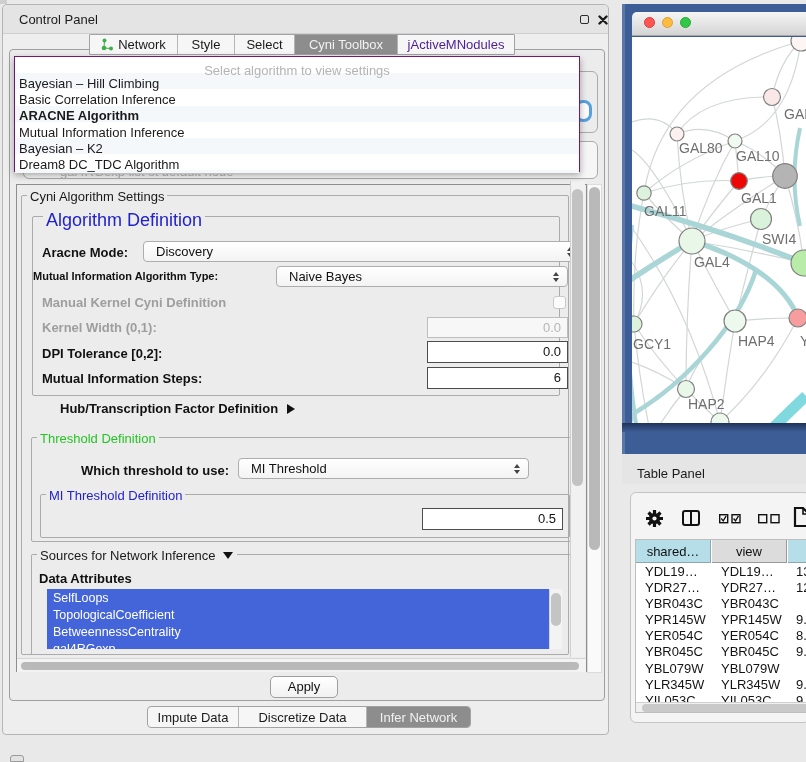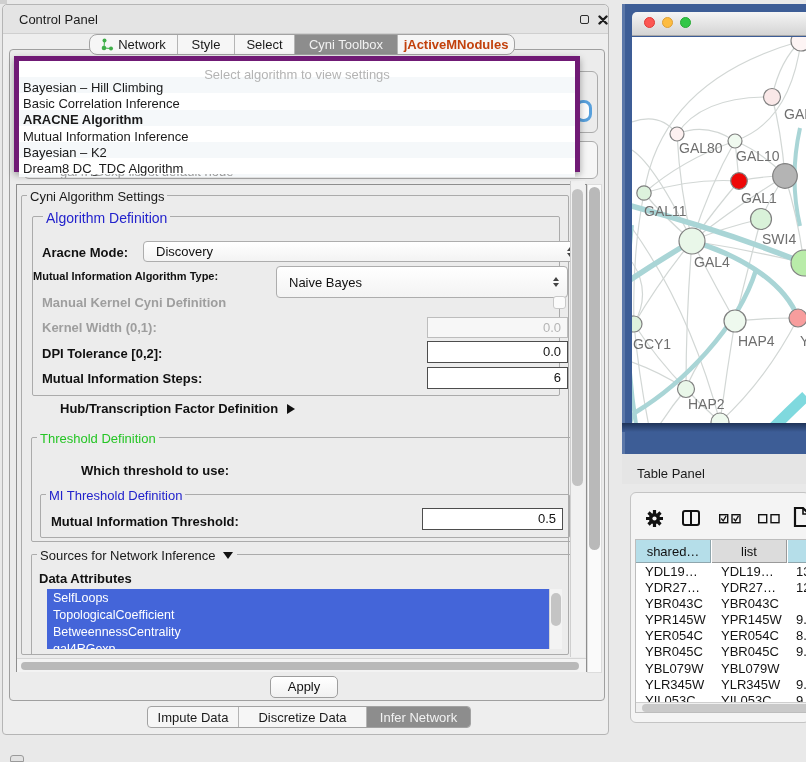--- a/index.html
+++ b/index.html
@@ -27,55 +27,55 @@
 
   <div class="abs" style="left:0;top:0;width:605px;height:29px;background:#e4e4e4;border-bottom:1px solid #cfcfcf;border-radius:5px 5px 0 0;"></div>
   <div class="abs" style="left:16px;top:7px;font-size:13px;color:#1b1b1b;">Control Panel</div>
   <div class="abs" style="left:577px;top:10px;width:9px;height:9px;border:1.6px solid #2c2c2c;border-radius:2px;"></div>
   <svg class="abs" style="left:595px;top:10px;" width="10" height="10" viewBox="0 0 10 10">
         <path d="M1.5 1.5 L8.5 8.5 M8.5 1.5 L1.5 8.5" stroke="#1c1c1c" stroke-width="2.4" stroke-linecap="round"></path>
       </svg>
 
   <div class="abs" style="left:6px;top:44px;width:596px;height:652px;background:#ececec;border:1px solid #9f9f9f;border-radius:4px;"></div>
 
-  <div class="abs" style="left:86px;top:29px;height:21px;display:flex;border:1px solid #a2a2a2;border-radius:8px;overflow:hidden;background:#f6f6f6;">
+  <div class="abs" style="left:86px;top:29px;height:21px;display:flex;border:1px solid #a2a2a2;border-radius:1px;overflow:hidden;background:#f6f6f6;">
     <div style="width:88px;display:flex;align-items:center;justify-content:center;font-size:13px;color:#1a1a1a;border-right:1px solid #b5b5b5;">
       <svg width="13" height="13" viewBox="0 0 13 13" style="margin-right:4px;">
             <circle cx="3.5" cy="2.5" r="2" fill="#3fae49"></circle>
             <circle cx="3" cy="10" r="2.3" fill="#3fae49"></circle>
             <circle cx="10" cy="10.5" r="2" fill="#3fae49"></circle>
             <path d="M3.5 2.5 L3 10 L10 10.5" stroke="#3fae49" stroke-width="1" fill="none"></path>
           </svg>
       Network</div>
     <div style="width:57px;display:flex;align-items:center;justify-content:center;font-size:13px;color:#1a1a1a;border-right:1px solid #b5b5b5;">Style</div>
     <div style="width:60px;display:flex;align-items:center;justify-content:center;font-size:13px;color:#1a1a1a;border-right:1px solid #b5b5b5;">Select</div>
     <div style="width:103px;display:flex;align-items:center;justify-content:center;font-size:13px;color:#f2f2f2;background:#8d8d8d;border-right:1px solid #b5b5b5;">Cyni Toolbox</div>
-    <div style="width:116px;display:flex;align-items:center;justify-content:center;font-size:13px;color:#c2410c;font-weight:bold;">jActiveMNodules</div>
+    <div style="width:116px;display:flex;align-items:center;justify-content:center;font-size:13px;color:#4c1d95;">jActiveMNodules</div>
   </div>
 
   <div class="abs" style="left:400px;top:66px;width:195px;height:62px;border:1px solid #ababab;border-radius:6px;"></div>
   <div class="abs" style="left:572px;top:95px;width:17px;height:22px;border:3px solid #58a0dc;border-radius:8px;background:#fdfdfd;"></div>
   <div class="abs" style="left:20px;top:136px;width:575px;height:38px;border:1px solid #ababab;border-radius:6px;background:#f6f6f6;"></div>
 
   <div class="abs" style="left:13px;top:179px;width:571px;height:488px;background:#ececec;border:1px solid #8e8e8e;"></div>
 
   <div class="abs" style="left:18px;top:190px;width:548px;height:460px;border:1px solid #ababab;border-radius:2px;"></div>
   <div class="abs" style="left:24px;top:184px;background:#ececec;padding:0 3px;font-size:13px;color:#1a1a1a;">Cyni Algorithm Settings</div>
 
   <div class="abs" style="left:29px;top:211px;width:528px;height:180px;border:1px solid #ababab;border-radius:2px;"></div>
-  <div class="abs" style="left:40px;top:205px;background:#ececec;padding:0 3px;font-size:14px;color:#2222cc;">Algorithm Definition</div>
+  <div class="abs" style="left:40px;top:205px;background:#ececec;padding:0 3px;font-size:18px;color:#2222cc;">Algorithm Definition</div>
 
   <div class="abs b" style="left:39px;top:240px;font-size:13px;color:#111;">Aracne Mode:</div>
   <div class="abs combo" style="left:126px;top:236px;width:439px;height:21px;margin-left:14px;">
     <span style="padding-left:12px;">Discovery</span>
         <span class="arr"></span>
       </div>
 
   <div class="abs b" style="left:30px;top:265px;font-size:11px;color:#111;">Mutual Information Algorithm Type:</div>
-  <div class="abs combo" style="left:273px;top:261px;width:292px;height:32px;">
+  <div class="abs combo" style="left:273px;top:261px;width:292px;height:21px;">
     <span style="padding-left:12px;">Naive Bayes</span>
         <span class="arr"></span>
       </div>
 
   <div class="abs b" style="left:39px;top:290px;font-size:13px;color:#9e9e9e;">Manual Kernel Cyni Definition</div>
   <div class="abs" style="left:550px;top:291px;width:13px;height:13px;background:#fbfbfb;border:1px solid #c9c9c9;border-radius:3px;"></div>
 
   <div class="abs b" style="left:39px;top:315px;font-size:13px;color:#9e9e9e;">Kernel Width (0,1):</div>
   <div class="abs" style="left:424px;top:312px;width:141px;height:21px;background:#f7f7f7;border:1px solid #bdbdbd;font-size:13px;color:#b5b5b5;text-align:right;line-height:19px;padding-right:6px;">0.0</div>
 
@@ -87,25 +87,28 @@
 
   <div class="abs b" style="left:57px;top:396px;font-size:13px;color:#111;">Hub/Transcription Factor Definition
     <svg width="10" height="12" viewBox="0 0 10 12" style="margin-left:4px;vertical-align:-2px;">
           <path d="M1 1 L9 6 L1 11 Z" fill="#111"></path>
         </svg></div>
 
   <div class="abs" style="left:28px;top:432px;width:545px;height:105px;border:1px solid #ababab;border-radius:2px;"></div>
   <div class="abs" style="left:34px;top:426px;background:#ececec;padding:0 3px;font-size:13px;color:#25c525;">Threshold Definition</div>
 
   <div class="abs b" style="left:78px;top:458px;font-size:13px;color:#111;">Which threshold to use:</div>
+  <div class="abs combo" style="left:235px;top:453px;width:291px;height:21px;">
+    <span style="padding-left:12px;">MI Threshold</span>
+        <span class="arr"></span>
+      </div>
 
   <div class="abs" style="left:37px;top:489px;width:530px;height:44px;border:1px solid #ababab;border-radius:2px;"></div>
   <div class="abs" style="left:43px;top:483px;background:#ececec;padding:0 3px;font-size:13px;color:#2222cc;">MI Threshold Definition</div>
 
-  <div class="abs b" style="left:48px;top:509px;font-size:13px;color:#111;">Mutual Information Threshold:</div>
   <div class="abs" style="left:419px;top:503px;width:141px;height:22px;background:#fff;border:1px solid #4d4d4d;font-size:13px;color:#111;text-align:right;line-height:20px;padding-right:6px;">0.5</div>
 
   <div class="abs" style="left:28px;top:549px;width:545px;height:101px;border:1px solid #ababab;border-top:1px solid #ababab;border-bottom:none;border-radius:2px 2px 0 0;"></div>
   <div class="abs" style="left:34px;top:543px;background:#ececec;padding:0 3px;font-size:13px;color:#1a1a1a;">Sources for Network Inference
     <svg width="12" height="9" viewBox="0 0 12 9" style="margin-left:3px;vertical-align:0px;">
           <path d="M1 1 L11 1 L6 8 Z" fill="#111"></path>
         </svg></div>
   <div class="abs b" style="left:36px;top:566px;font-size:13px;color:#111;">Data Attributes</div>
 
   <div class="abs" style="left:44px;top:584px;width:515px;height:60px;background:#fff;overflow:hidden;">
@@ -126,21 +129,21 @@
 
   <div class="abs" style="left:267px;top:671px;width:68px;height:22px;background:linear-gradient(#ffffff,#f1f1f1);border:1px solid #9e9e9e;border-radius:5px;font-size:13px;color:#111;text-align:center;line-height:20px;">Apply</div>
 
   <div class="abs" style="left:144px;top:701px;height:22px;display:flex;border:1px solid #a2a2a2;border-radius:4px;overflow:hidden;background:#f6f6f6;">
     <div style="width:91px;display:flex;align-items:center;justify-content:center;font-size:13px;color:#1a1a1a;border-right:1px solid #b5b5b5;">Impute Data</div>
     <div style="width:128px;display:flex;align-items:center;justify-content:center;font-size:13px;color:#1a1a1a;border-right:1px solid #b5b5b5;">Discretize Data</div>
     <div style="width:103px;display:flex;align-items:center;justify-content:center;font-size:13px;color:#f2f2f2;background:#8d8d8d;">Infer Network</div>
   </div>
 </div>
 
-<div class="abs" style="left:14px;top:56px;width:566px;height:116px;background:#ffffff;border:5px solid #701a75;box-shadow:0 3px 7px rgba(0,0,0,0.35);">
+<div class="abs" style="left:14px;top:56px;width:566px;height:116px;background:#ffffff;border:1px solid #701a75;box-shadow:0 3px 7px rgba(0,0,0,0.35);">
   <div style="position:absolute;left:0;top:0;width:100%;height:116px;background:repeating-linear-gradient(#ffffff 0px,#ffffff 16.2px,#f5f8fa 16.2px,#f5f8fa 32.4px);"></div>
   <div style="position:absolute;left:0;top:6px;width:100%;text-align:center;font-size:13px;color:#b4b4b4;">Select algorithm to view settings</div>
   <div style="position:absolute;left:4px;top:19px;font-size:13px;color:#1a1a1a;line-height:16.2px;">Bayesian – Hill Climbing<br>Basic Correlation Inference<br><span class="b">ARACNE Algorithm</span><br>Mutual Information Inference<br>Bayesian – K2<br>Dream8 DC_TDC Algorithm</div>
 </div>
 
 <div class="abs" style="left:60px;top:174px;width:330px;height:4px;overflow:hidden;">
   <div style="position:absolute;left:0;top:-10px;font-size:13px;color:#9a9a9a;">gal4RGexp list st default node</div>
 </div>
 
 <div class="abs" style="left:10px;top:755px;width:14px;height:7px;background:#e2e2e2;border:1px solid #9a9a9a;border-radius:3px 3px 0 0;"></div>
@@ -267,21 +270,21 @@
     <rect x="0.7" y="0.7" width="8" height="8" fill="none" stroke="#111" stroke-width="1.4"></rect>
     <rect x="13" y="0.7" width="8" height="8" fill="none" stroke="#111" stroke-width="1.4"></rect>
   </svg>
   <svg class="abs" style="left:162px;top:13px;" width="18" height="22" viewBox="0 0 18 22">
     <path d="M2 2 H10 L16 8 V20 H2 Z" fill="none" stroke="#111" stroke-width="2.2"></path>
     <path d="M10 2 V8 H16" fill="none" stroke="#111" stroke-width="1.6"></path>
   </svg>
 
   <div class="abs" style="left:4px;top:46px;width:172px;height:174px;background:#ffffff;border:1px solid #bdbdbd;overflow:hidden;">
     <div style="position:absolute;left:0;top:0;width:75px;height:23px;background:#b5dee9;border-right:1px solid #8fa6ad;border-bottom:1px solid #8fa6ad;font-size:13px;color:#111;text-align:center;line-height:23px;">shared…</div>
-    <div style="position:absolute;left:76px;top:0;width:75px;height:23px;background:#dcdcdc;border-right:1px solid #9a9a9a;border-bottom:1px solid #9a9a9a;font-size:13px;color:#111;text-align:center;line-height:23px;">list</div>
+    <div style="position:absolute;left:76px;top:0;width:75px;height:23px;background:#dcdcdc;border-right:1px solid #9a9a9a;border-bottom:1px solid #9a9a9a;font-size:13px;color:#111;text-align:center;line-height:23px;">view</div>
     <div style="position:absolute;left:152px;top:0;width:20px;height:23px;background:#b5dee9;border-bottom:1px solid #8fa6ad;"></div>
     <div style="position:absolute;left:9px;top:24px;font-size:13px;color:#141414;line-height:16.1px;">YDL19…<br>YDR27…<br>YBR043C<br>YPR145W<br>YER054C<br>YBR045C<br>YBL079W<br>YLR345W<br>YIL053C</div>
     <div style="position:absolute;left:85px;top:24px;font-size:13px;color:#141414;line-height:16.1px;">YDL19…<br>YDR27…<br>YBR043C<br>YPR145W<br>YER054C<br>YBR045C<br>YBL079W<br>YLR345W<br>YIL053C</div>
     <div style="position:absolute;left:160px;top:24px;font-size:13px;color:#141414;line-height:16.1px;">13<br>12<br><br>9.<br>8.<br>9.<br><br>9.<br>9.</div>
     <div style="position:absolute;left:0;top:162px;width:172px;height:12px;background:#f0f0f0;border-top:1px solid #cfcfcf;"></div>
     <div style="position:absolute;left:6px;top:164px;width:168px;height:8px;background:#c9c9c9;border-radius:4px 0 0 4px;"></div>
   </div>
 </div>
 
 </div>

